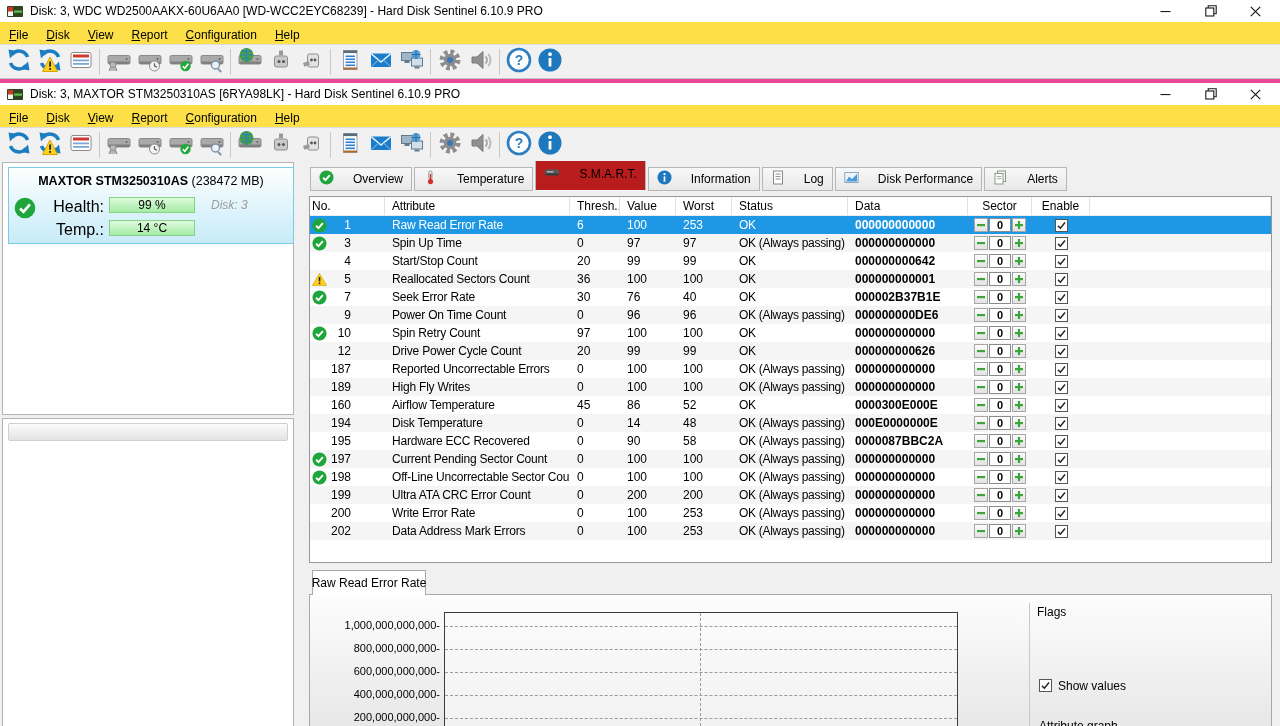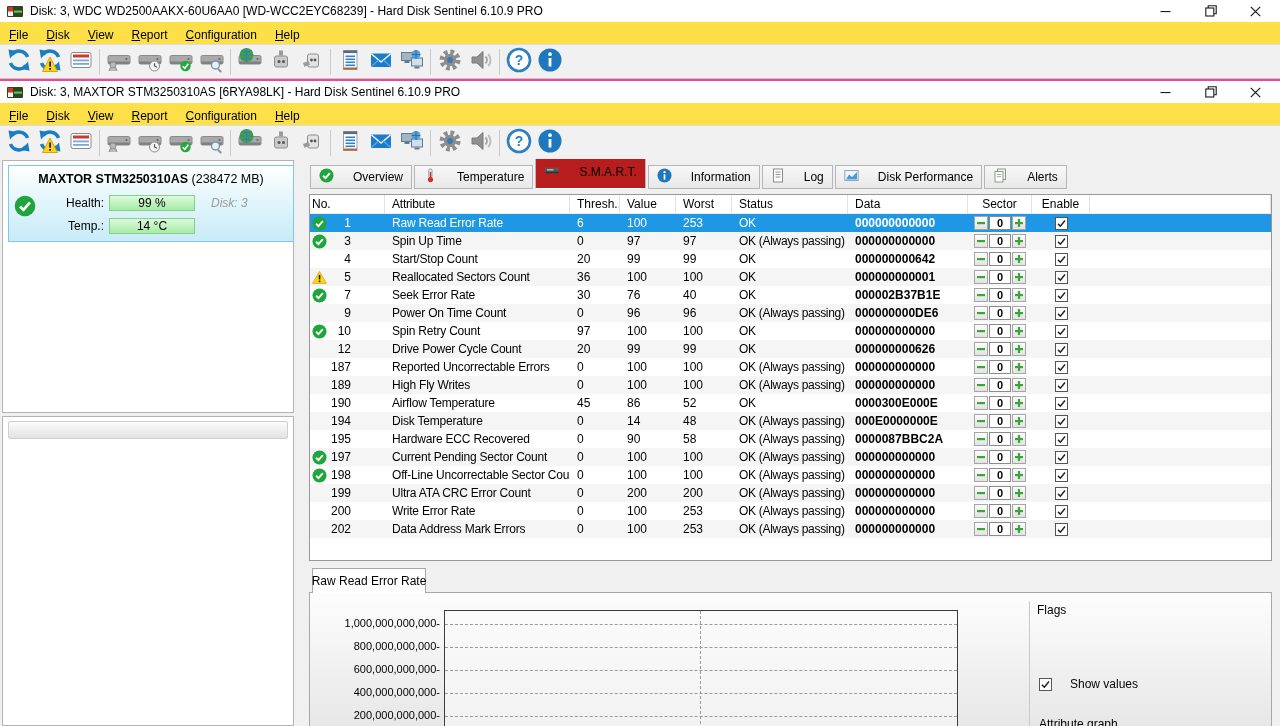--- a/index.html
+++ b/index.html
@@ -1,21 +1,21 @@
 <!DOCTYPE html>
 <html><head>
 <meta charset="utf-8">
 <style>
   * { box-sizing: border-box; margin: 0; padding: 0; }
   html,body { width:1280px; height:726px; overflow:hidden; }
   body { font-family:"Liberation Sans", sans-serif; font-size:12px; color:#000; background:#f0f0f0; position:relative; }
 
   .window-chrome { position:absolute; left:0; width:1280px; background:#fff; }
   #win-back  { top:0; height:79px; }
-  #win-front { top:79px; height:647px; border-top:2px solid #ec4899; }
+  #win-front { top:79px; height:647px; border-top:4px solid #ec4899; }
 
   .titlebar { height:22px; background:#fff; display:flex; align-items:center; position:relative; }
   .app-icon { margin-left:7px; display:inline-flex; }
   .title-text { margin-left:7px; font-size:12px; white-space:nowrap; }
   .win-controls { position:absolute; right:2px; top:0; height:22px; display:flex; }
   .win-btn { width:45px; height:22px; display:flex; align-items:center; justify-content:center; }
 
   .menubar { height:22px; background:#fde047; display:flex; align-items:flex-end; }
   .menu-item { padding:2px 9px; display:inline-block; }
   .menu-item::first-letter { text-decoration:underline; }
@@ -26,21 +26,21 @@
 
   .main { position:absolute; left:0; top:78px; width:1280px; height:569px; background:#f0f0f0; overflow:hidden; }
 
   
   .lp-top { position:absolute; left:2px; top:1px; width:292px; height:253px; background:#fff; border:1px solid #b3b3b3;padding-left:27px; }
   .disk-box { position:absolute; left:5px; top:4px; width:286px; height:77px; background:linear-gradient(180deg,#feffff 0%,#e4f6fc 45%,#c7ebf8 100%); border:1px solid #7bcbe7; }
   .db-title { text-align:center; margin-top:6px; font-size:12.5px; white-space:nowrap; }
   .db-model { font-weight:bold; }
   .db-size { font-weight:normal; }
   .db-status-icon { position:absolute; left:5px; top:29px; }
-  .db-label { position:absolute; left:20px; width:75px; text-align:right; font-size:12px; }
+  .db-label { position:absolute; left:20px; width:75px; text-align:right; font-size:16px; }
   .db-bar { position:absolute; left:100px; width:86px; height:16px; background:linear-gradient(180deg,#defade,#a5eba5); border:1px solid #84d284; text-align:center; line-height:14px; font-size:12px; }
   .db-disk-no { position:absolute; left:202px; font-style:italic; color:#9b9b9b; }
   .lp-bottom { position:absolute; left:2px; top:257px; width:292px; height:310px; background:#fff; border:1px solid #b3b3b3; }
   .gray-bar { position:absolute; left:5px; top:4px; right:5px; height:18px; background:linear-gradient(180deg,#fbfbfb,#e3e3e3); border:1px solid #cfcfcf; border-radius:2px; }
 
   
   .tab-bar { position:absolute; left:310px; top:3px; height:27px; display:flex; align-items:flex-end; }
   .tab { height:24px; display:flex; align-items:center; gap:19px; padding:0 8px; background:linear-gradient(180deg,#f8f8f8,#e8e8e8); border:1px solid #b6b6b6; margin-right:2px; white-space:nowrap; }
   .tab.active { height:35px; background:#b91c1c; border-bottom:1px solid #fff; position:relative; z-index:2; }
 
@@ -69,21 +69,21 @@
   
   .detail-tab { position:absolute; left:312px; top:409px; width:114px; height:25px; background:#fff; border:1px solid #a8a8a8; border-bottom:none; display:flex; align-items:center; justify-content:center; z-index:2; white-space:nowrap; }
   .detail-panel { position:absolute; left:309px; top:433px; width:963px; height:135px; background:linear-gradient(180deg,#fdfdfd,#e7e7e7); border:1px solid #a8a8a8; overflow:hidden; }
   .ytick { position:absolute; left:0; width:130px; text-align:right; font-size:11px; white-space:nowrap; }
   .plot { position:absolute; left:134px; top:17px; width:514px; height:200px; border:1px solid #3c3c3c; background:linear-gradient(180deg,#fbfbfb,#ebebeb); }
   .gl { position:absolute; left:0; right:0; height:0; border-top:1px dashed #9b9b9b; }
   .vl { position:absolute; top:0; bottom:0; width:0; border-left:1px dashed #9b9b9b; }
   .flags-divider { position:absolute; left:719px; top:8px; bottom:0; width:1px; background:#c9c9c9; }
   .flags-label { position:absolute; left:727px; top:10px; }
   .flags-value { position:absolute; left:727px; top:27px; width:230px; font-weight:bold; line-height:15.5px; }
-  .show-values { position:absolute; left:729px; top:84px; display:flex; align-items:flex-end; gap:18px; }
+  .show-values { position:absolute; left:729px; top:84px; display:flex; align-items:flex-start; gap:6px; }
   .attr-graph { position:absolute; left:729px; top:124px; }
 </style>
 </head>
 <body>
 
 <div id="win-back" class="window-chrome">
   <div class="titlebar">
     <span class="app-icon">
         <svg width="16" height="13" viewBox="0 0 16 13">
           <rect x="0" y="1" width="16" height="11" rx="1" fill="#2c441f"></rect>
@@ -919,21 +919,21 @@
                 <svg width="11" height="11" viewBox="0 0 12 12">
                   <path d="M2.2 6.4 L4.8 9 L9.8 2.8" stroke="#222" stroke-width="1.6" fill="none"></path>
                 </svg>
               </span>
             </div>
             <div class="c"></div>
           </div>
           <div class="tgrid row">
             <div class="c c-no">
               <span class="row-icon"></span>
-              <span class="row-no">190</span>
+              <span class="row-no">160</span>
             </div>
             <div class="c c-attr">Airflow Temperature</div>
             <div class="c">45</div>
             <div class="c">86</div>
             <div class="c">52</div>
             <div class="c c-status">OK</div>
             <div class="c c-data">0000300E000E</div>
             <div class="c c-offset">
               <span class="sp-btn">
                 <svg width="10" height="10" viewBox="0 0 10 10">

